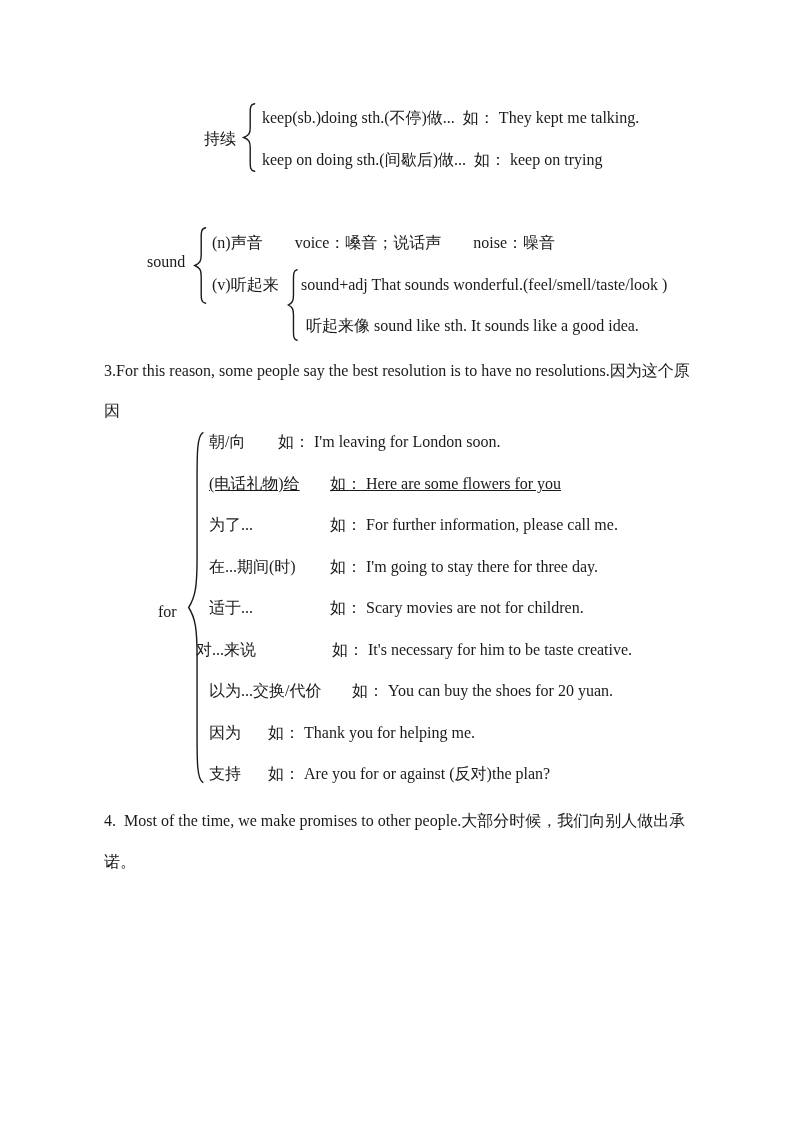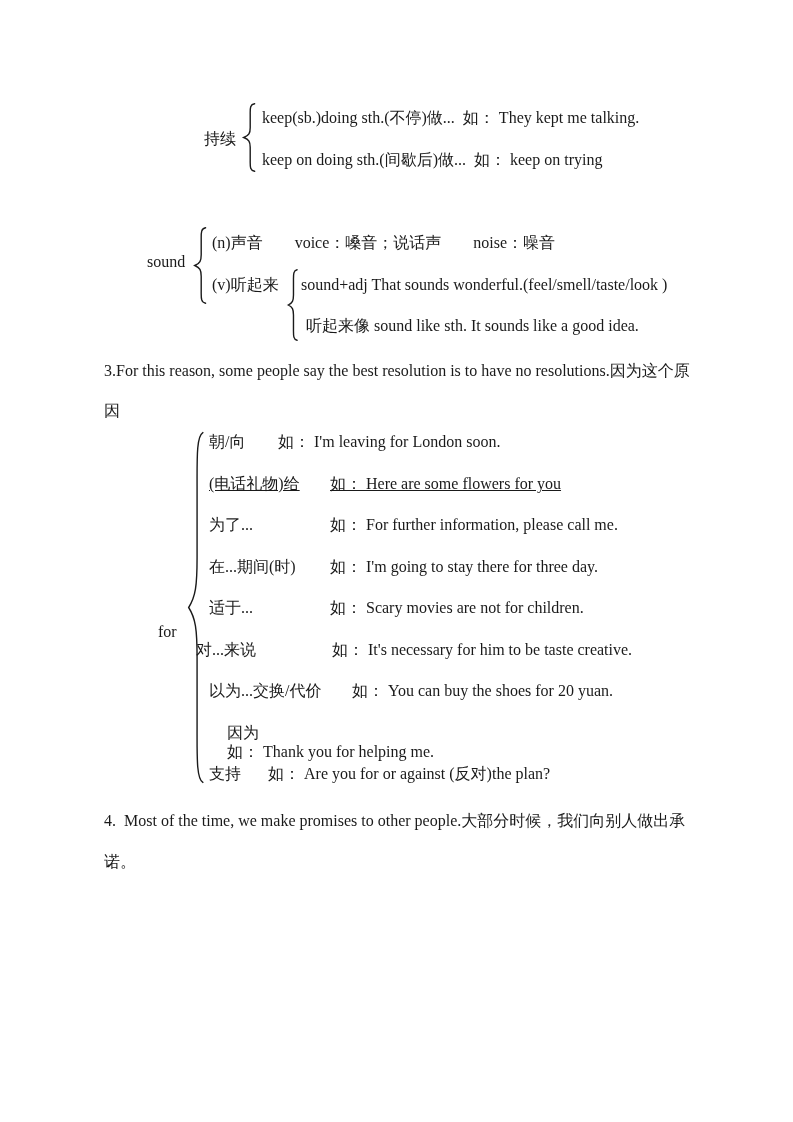--- a/index.html
+++ b/index.html
@@ -48,21 +48,21 @@
   <div class="abs" style="left:212px; top:233px;">(n)声音　　voice：嗓音；说话声　　noise：噪音</div>
   <div class="abs" style="left:212px; top:275px;">(v)听起来</div>
   <svg class="abs brace" style="left:286px; top:269px; width:13px; height:72px;" viewBox="0 0 20 100" preserveAspectRatio="none">
     <path d="M17 1 C11 2 11.5 8 11.5 16 L11.5 36 C11.5 44 10 47 3.5 50 C10 53 11.5 56 11.5 64 L11.5 84 C11.5 92 11 98 17 99" vector-effect="non-scaling-stroke"></path>
   </svg>
   <div class="abs" style="left:301px; top:275px;">sound+adj That sounds wonderful.(feel/smell/taste/look )</div>
   <div class="abs" style="left:306px; top:316px;">听起来像 sound like sth. It sounds like a good idea.</div>
 
   <div class="abs para" style="left:104px; top:351px; width:600px;">3.For this reason, some people say the best resolution is to have no resolutions.因为这个原因</div>
 
-  <div class="abs" style="left:158px; top:602px;margin-top:20px;">for</div>
+  <div class="abs" style="left:158px; top:602px;">for</div>
   <svg class="abs brace" style="left:185px; top:429px; width:21px; height:357px;" viewBox="0 0 20 100" preserveAspectRatio="none">
     <path d="M17 1 C11 2 11.5 8 11.5 16 L11.5 36 C11.5 44 10 47 3.5 50 C10 53 11.5 56 11.5 64 L11.5 84 C11.5 92 11 98 17 99" vector-effect="non-scaling-stroke"></path>
   </svg>
 
   <div class="abs frow" style="left:209px; top:432px;">
     <span class="usage w68">朝/向</span>
     <span>如： I'm leaving for London soon.</span>
   </div>
   <div class="abs frow" style="left:209px; top:474px;text-decoration:underline;">
     <span class="usage w120">(电话礼物)给</span>
@@ -81,21 +81,21 @@
     <span>如： Scary movies are not for children.</span>
   </div>
   <div class="abs frow" style="left:196px; top:640px;gap:15px;">
     <span class="usage w120">对...来说</span>
     <span>如： It's necessary for him to be taste creative.</span>
   </div>
   <div class="abs frow" style="left:209px; top:681px;gap:12px;">
     <span class="usage w130">以为...交换/代价</span>
     <span>如： You can buy the shoes for 20 yuan.</span>
   </div>
-  <div class="abs frow" style="left:227px; top:723px;flex-direction:column;">
+  <div class="abs frow" style="left:209px; top:723px;">
     <span class="usage w58">因为</span>
     <span>如： Thank you for helping me.</span>
   </div>
   <div class="abs frow" style="left:209px; top:764px;">
     <span class="usage w58">支持</span>
     <span>如： Are you for or against (反对)the plan?</span>
   </div>
 
   <div class="abs para" style="left:104px; top:800px; width:600px; line-height:41px;">4.  Most of the time, we make promises to other people.大部分时候，我们向别人做出承诺。</div>
 

